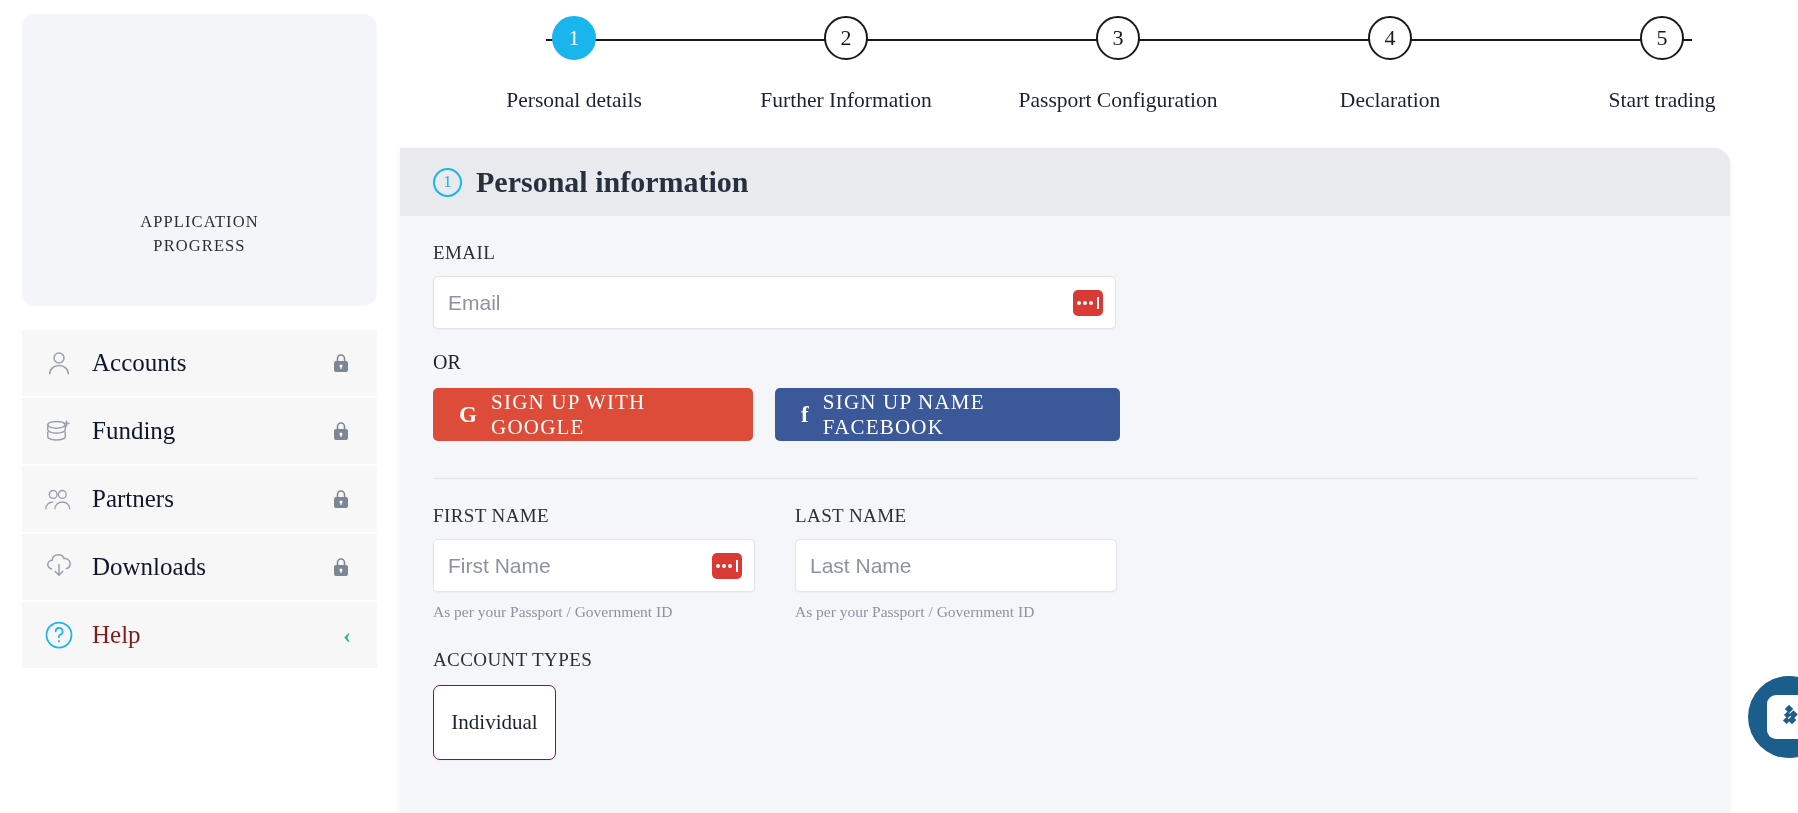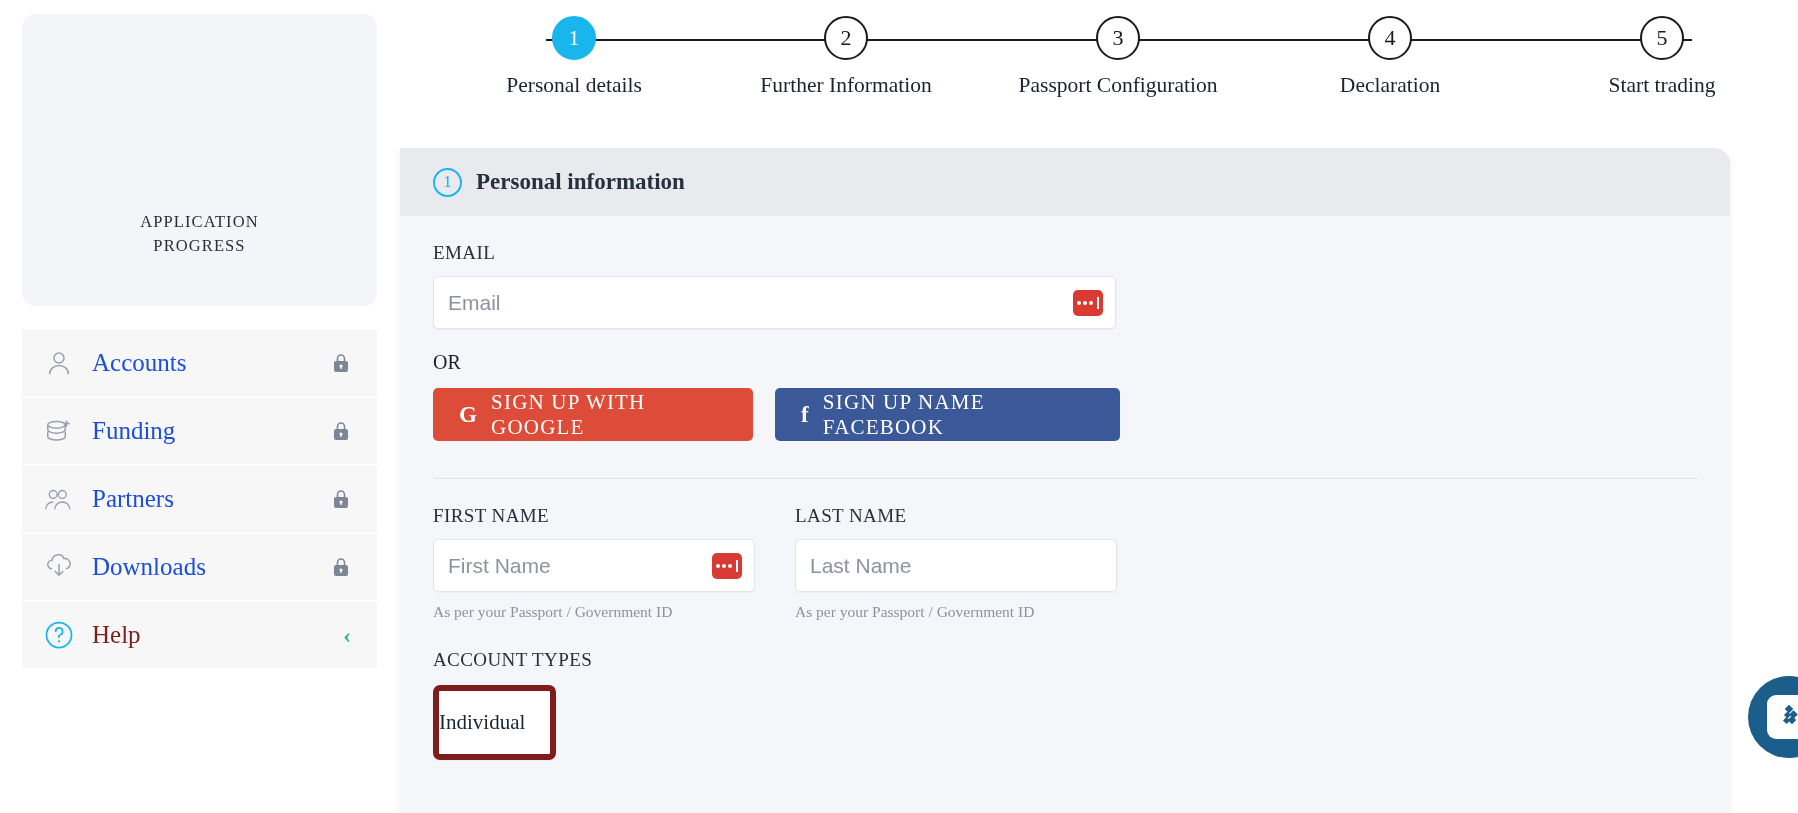--- a/index.html
+++ b/index.html
@@ -47,21 +47,21 @@
   .nav-item {
     position: relative;
     height: 66px;
     background: #f7f7f8;
     margin-bottom: 2px;
     display: flex; align-items: center;
     padding-left: 22px;
   }
   .nav-icon { width: 40px; display: flex; align-items: center; justify-content: flex-start; color: #98a0ae; }
   .nav-label {
-    font-size: 25px; color: #1d4ed8;
+    font-size: 25px; color: #0f172a;
     font-family: "Liberation Serif", serif;
     margin-left: 8px;
   }
   .nav-label.active { color: #7f1d1d; }
   .nav-right {
     position: absolute; right: 26px; top: 50%;
     transform: translateY(-50%);
     display: flex; align-items: center; color: #7d8694;
   }
   .chev-green { color: #2fbf71; font-size: 24px; font-weight: bold; line-height: 1; }
@@ -82,21 +82,21 @@
   .step-circle {
     width: 44px; height: 44px; border-radius: 50%;
     background: #ffffff; border: 2px solid #1a1a1a;
     display: flex; align-items: center; justify-content: center;
     font-size: 22px; color: #1a1a1a; position: relative; z-index: 2;
   }
   .step-circle.current {
     background: #19b5ed; border-color: #19b5ed; color: #ffffff;
   }
   .step-label {
-    margin-top: 13px; font-size: 21.5px; color: #1b2330;
+    margin-top: 28px; font-size: 21.5px; color: #1b2330;
     white-space: nowrap; font-family: "Liberation Serif", serif;
   }
 
   
   .card {
     position: absolute; left: 0px; top: 148px;
     width: 1330px; min-height: 700px;
     background: #f5f6fa;
     border-top-right-radius: 16px;
     box-shadow: 0 2px 6px rgba(0,0,0,0.06);
@@ -106,21 +106,21 @@
     border-top-right-radius: 16px;
     display: flex; align-items: center;
     padding-left: 33px;
   }
   .hdr-num {
     width: 29px; height: 29px; border-radius: 50%;
     border: 2px solid #19b5ed; color: #19b5ed;
     display: flex; align-items: center; justify-content: center;
     font-size: 17px; margin-right: 14px;
   }
-  .hdr-title { font-size: 23px; font-weight: bold; color: #27303f; }
+  .hdr-title { font-size: 30px; font-weight: bold; color: #27303f; }
 
   .card-body { padding: 26px 33px 0 33px; }
   .field-label {
     font-size: 19px; color: #2a2f3a; letter-spacing: 0.4px;
     margin-bottom: 12px;
   }
   .input-box {
     position: relative;
     background: #ffffff;
     border: 1px solid #e3e5ea;
@@ -164,23 +164,23 @@
   .names { display: flex; gap: 40px; margin-top: 26px; }
   .name-col { width: 322px; }
   .helper {
     font-size: 15.5px; color: #8d939e; margin-top: 11px;
   }
   .acct { margin-top: 28px; }
   .type-card {
     margin-top: 14px;
     width: 123px; height: 75px;
     background: #ffffff;
-    border: 6px solid #7f1d1d;
+    border: 1px solid #7f1d1d;
     border-radius: 7px;
-    display: flex; align-items: center; justify-content: flex-start;
+    display: flex; align-items: center; justify-content: center;
     font-size: 21px; color: #1b2330;
     box-shadow: 0 1px 2px rgba(0,0,0,0.04);
   }
 
   
   .fab {
     position: absolute; right: -32px; bottom: 55px;
     width: 82px; height: 82px; border-radius: 50%;
     background: #1b5e8c;
     display: flex; align-items: center; justify-content: center;

